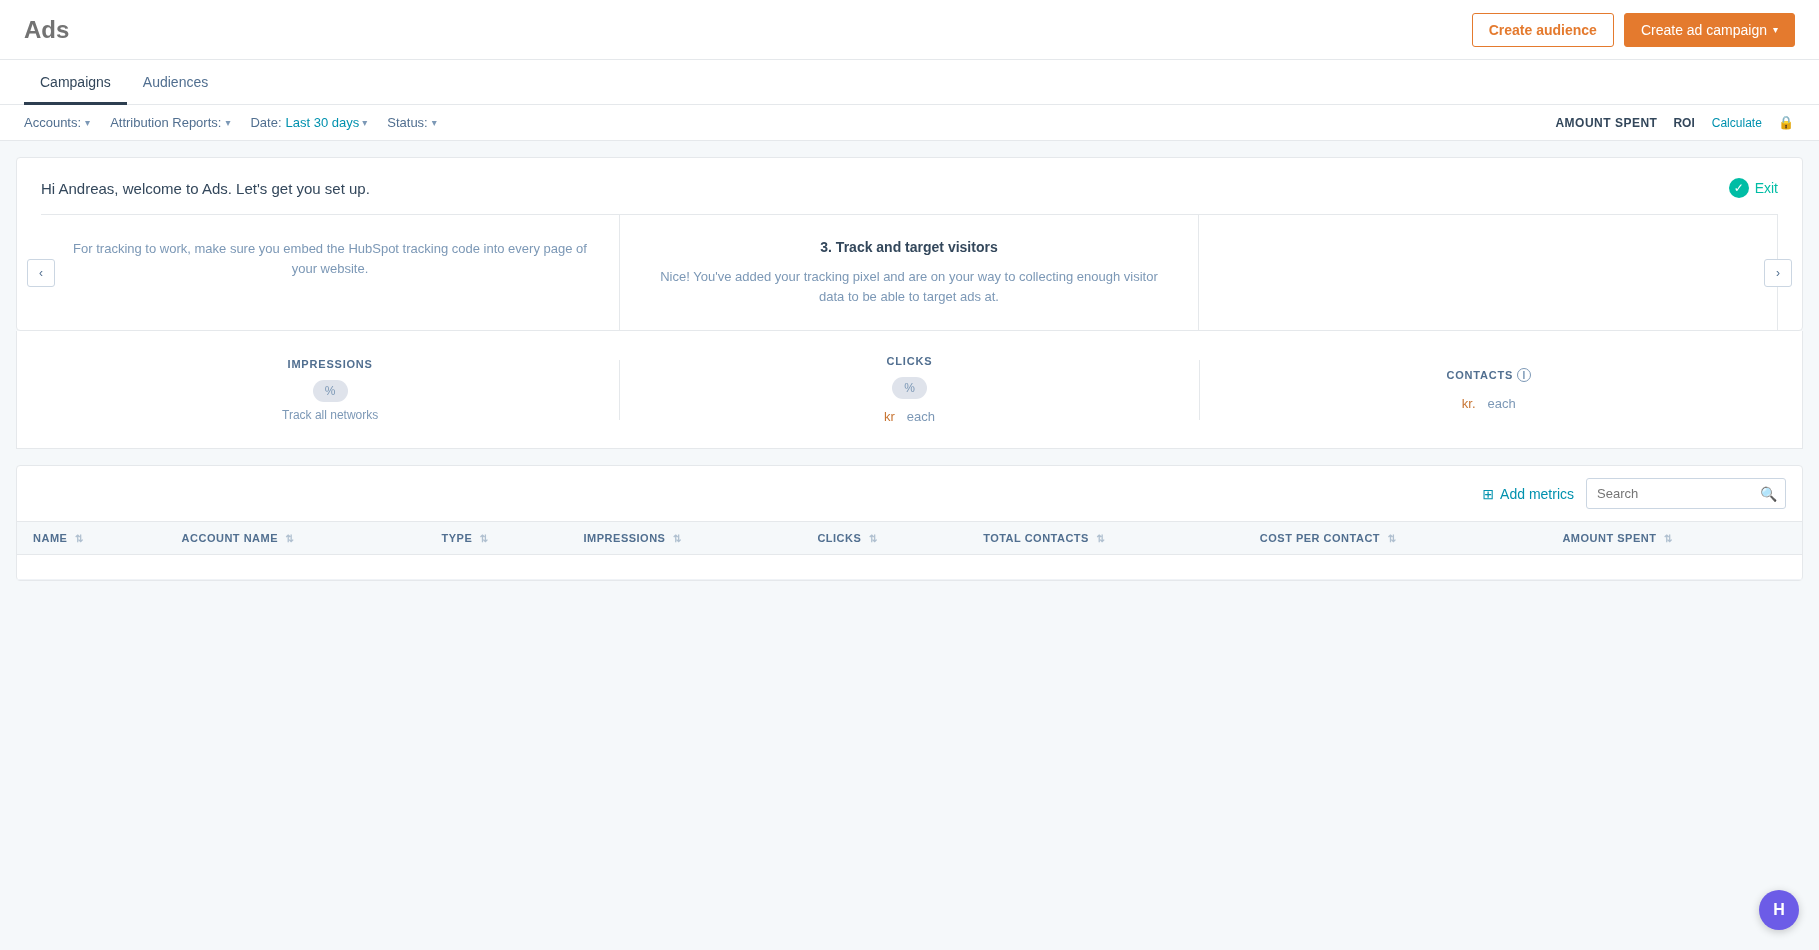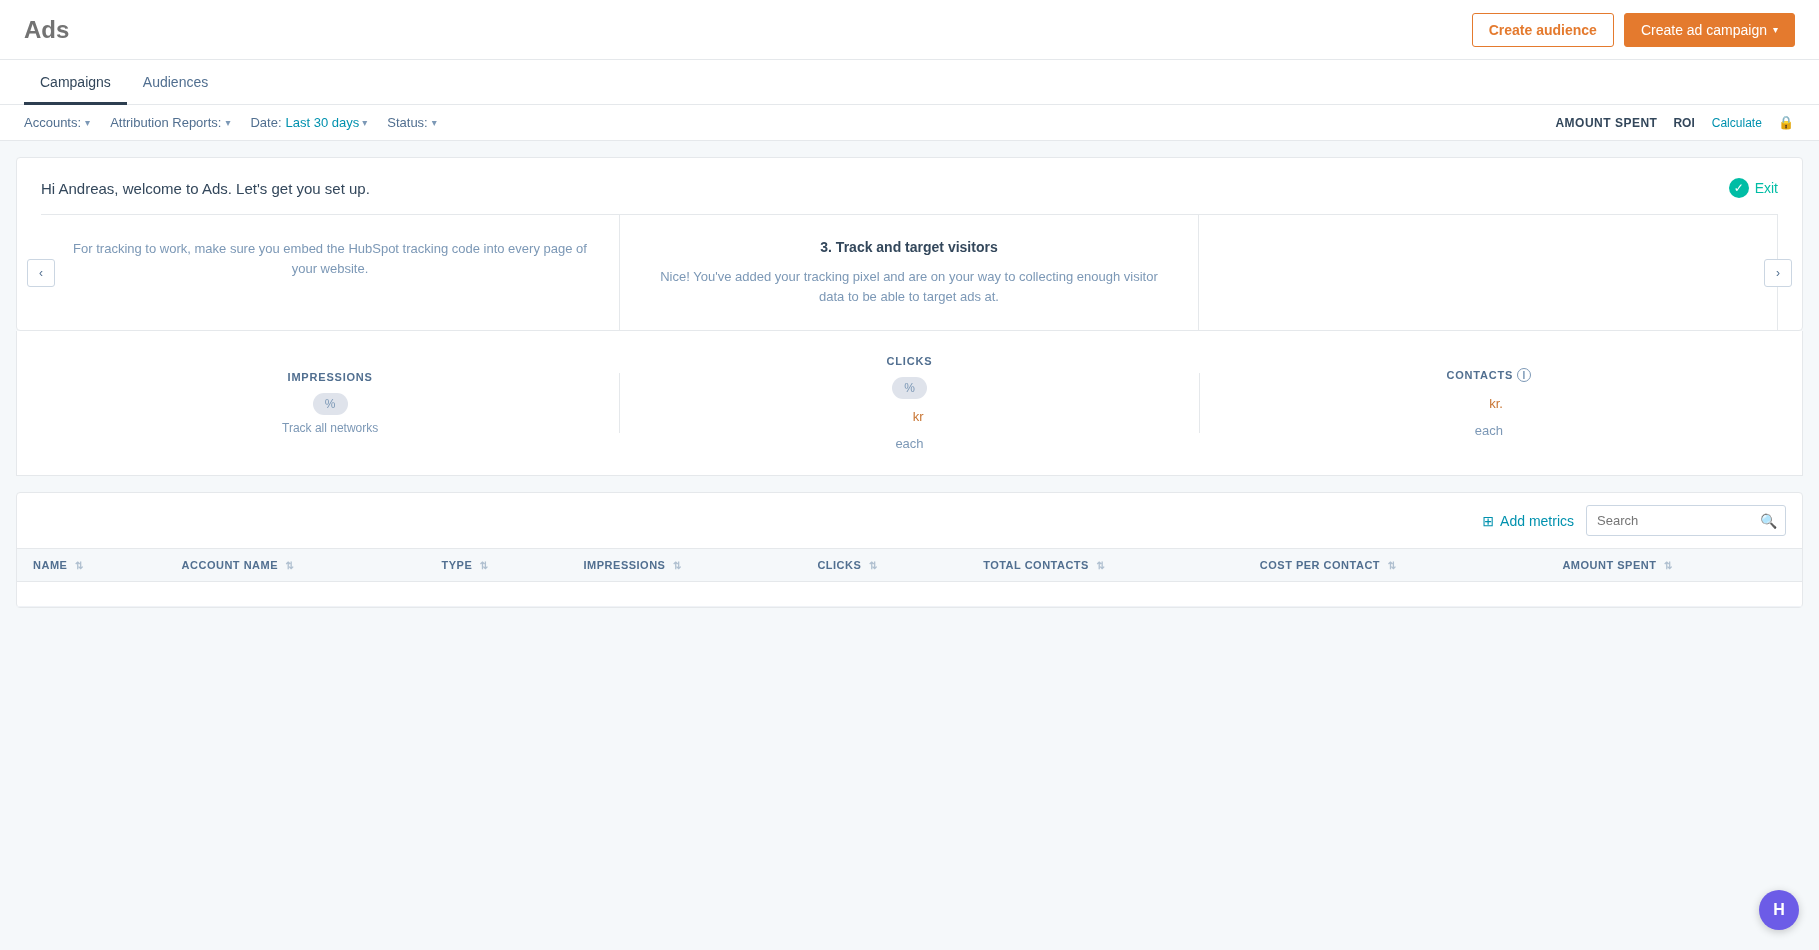--- a/index.html
+++ b/index.html
@@ -277,25 +277,24 @@
       margin-bottom: 6px;
     }
     .metric-divider {
       width: 1px;
       height: 60px;
       background: #e5e8eb;
     }
     .metric-row-values {
       display: flex;
       gap: 12px;
-      align-items: flex-end;
+      align-items: flex-start;
       margin-top: 4px;
       font-size: 13px;
       color: #7c98b6;
-      flex-direction: column;
     }
     .metric-kr {
       color: #c87533;
       font-size: 13px;
     }
 
     
     .data-section {
       margin: 16px 16px 0;
       background: #fff;

